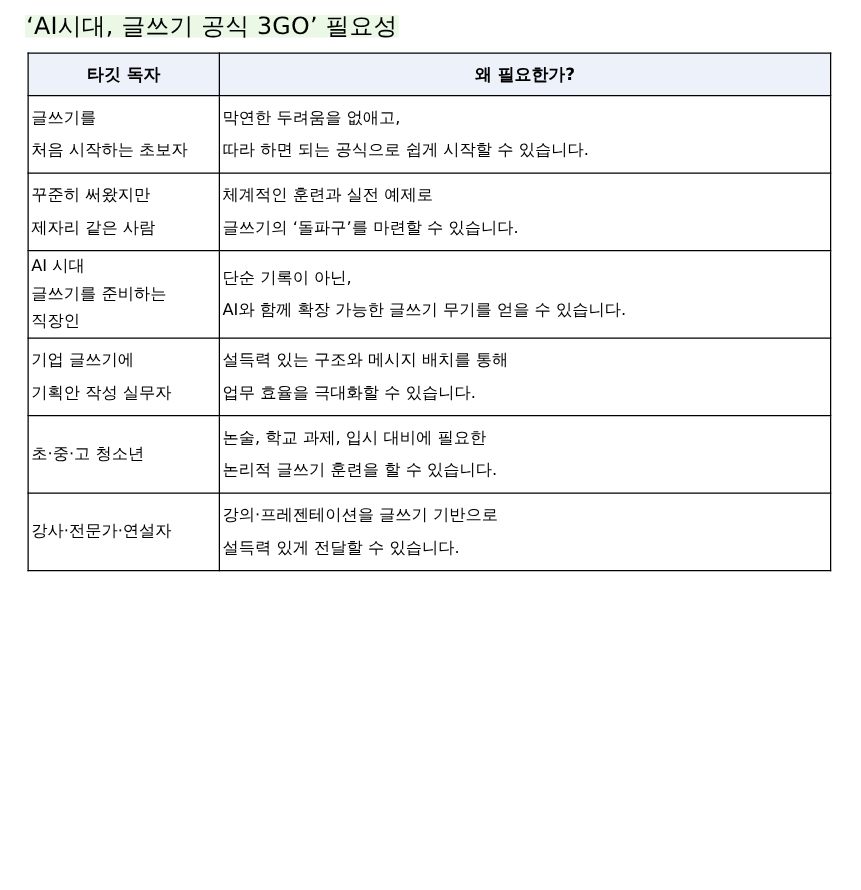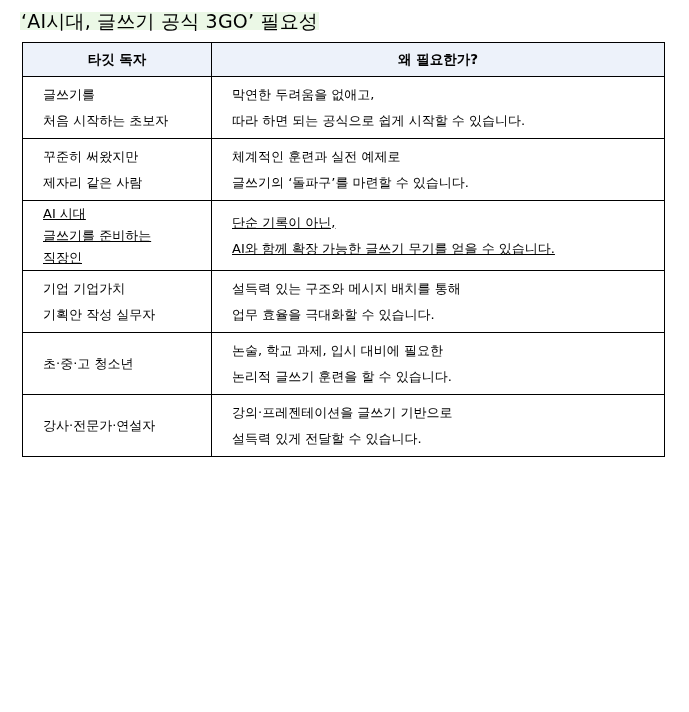--- a/index.html
+++ b/index.html
@@ -1,26 +1,26 @@
 <!DOCTYPE html>
 <html><head>
   <meta charset="utf-8">
   <style>
     html, body { margin: 0; padding: 0; background: #ffffff; }
     body { width: 689px; height: 712px; position: relative; font-family: "DejaVu Sans", sans-serif; color: #000; overflow: hidden; }
     .title { position: absolute; left: 20px; top: 12px; font-size: 19px; line-height: 18px; background: #ebf8e6; padding: 0 1px; letter-spacing: 0.2px; }
     table { position: absolute; left: 22px; top: 42px; width: 643px; border-collapse: collapse; font-size: 13px; }
-    th, td { border: 1.5px solid #000; vertical-align: middle; padding: 0 20px; }
+    th, td { border: 1.5px solid #000; vertical-align: middle; padding: 0 2px; }
     th { background: #edf2fa; height: 33px; font-weight: bold; font-size: 13.5px; text-align: center; }
     th.c1 { width: 148px; }
     td { line-height: 26px; white-space: nowrap; }
     td.c1 { width: 148px; }
     .line { display: block; }
     tr.r { height: 62px; }
-    tr.r3 { height: 70px; text-decoration: underline; }
+    tr.r3 { height: 70px; }
   </style>
 </head>
 <body>
 
 <div class="title">‘AI시대, 글쓰기 공식 3GO’ 필요성</div>
 
 <table>
   <thead>
     <tr>
       <th class="c1">타깃 독자</th>
@@ -54,21 +54,21 @@
           <span class="line">글쓰기를 준비하는</span>
           <span class="line">직장인</span>
         </td>
       <td>
           <span class="line">단순 기록이 아닌,</span>
           <span class="line">AI와 함께 확장 가능한 글쓰기 무기를 얻을 수 있습니다.</span>
         </td>
     </tr>
     <tr class="r">
       <td class="c1">
-          <span class="line">기업 기업가치</span>
+          <span class="line">기업 글쓰기에</span>
           <span class="line">기획안 작성 실무자</span>
         </td>
       <td>
           <span class="line">설득력 있는 구조와 메시지 배치를 통해</span>
           <span class="line">업무 효율을 극대화할 수 있습니다.</span>
         </td>
     </tr>
     <tr class="r">
       <td class="c1">
           <span class="line">초·중·고 청소년</span>

